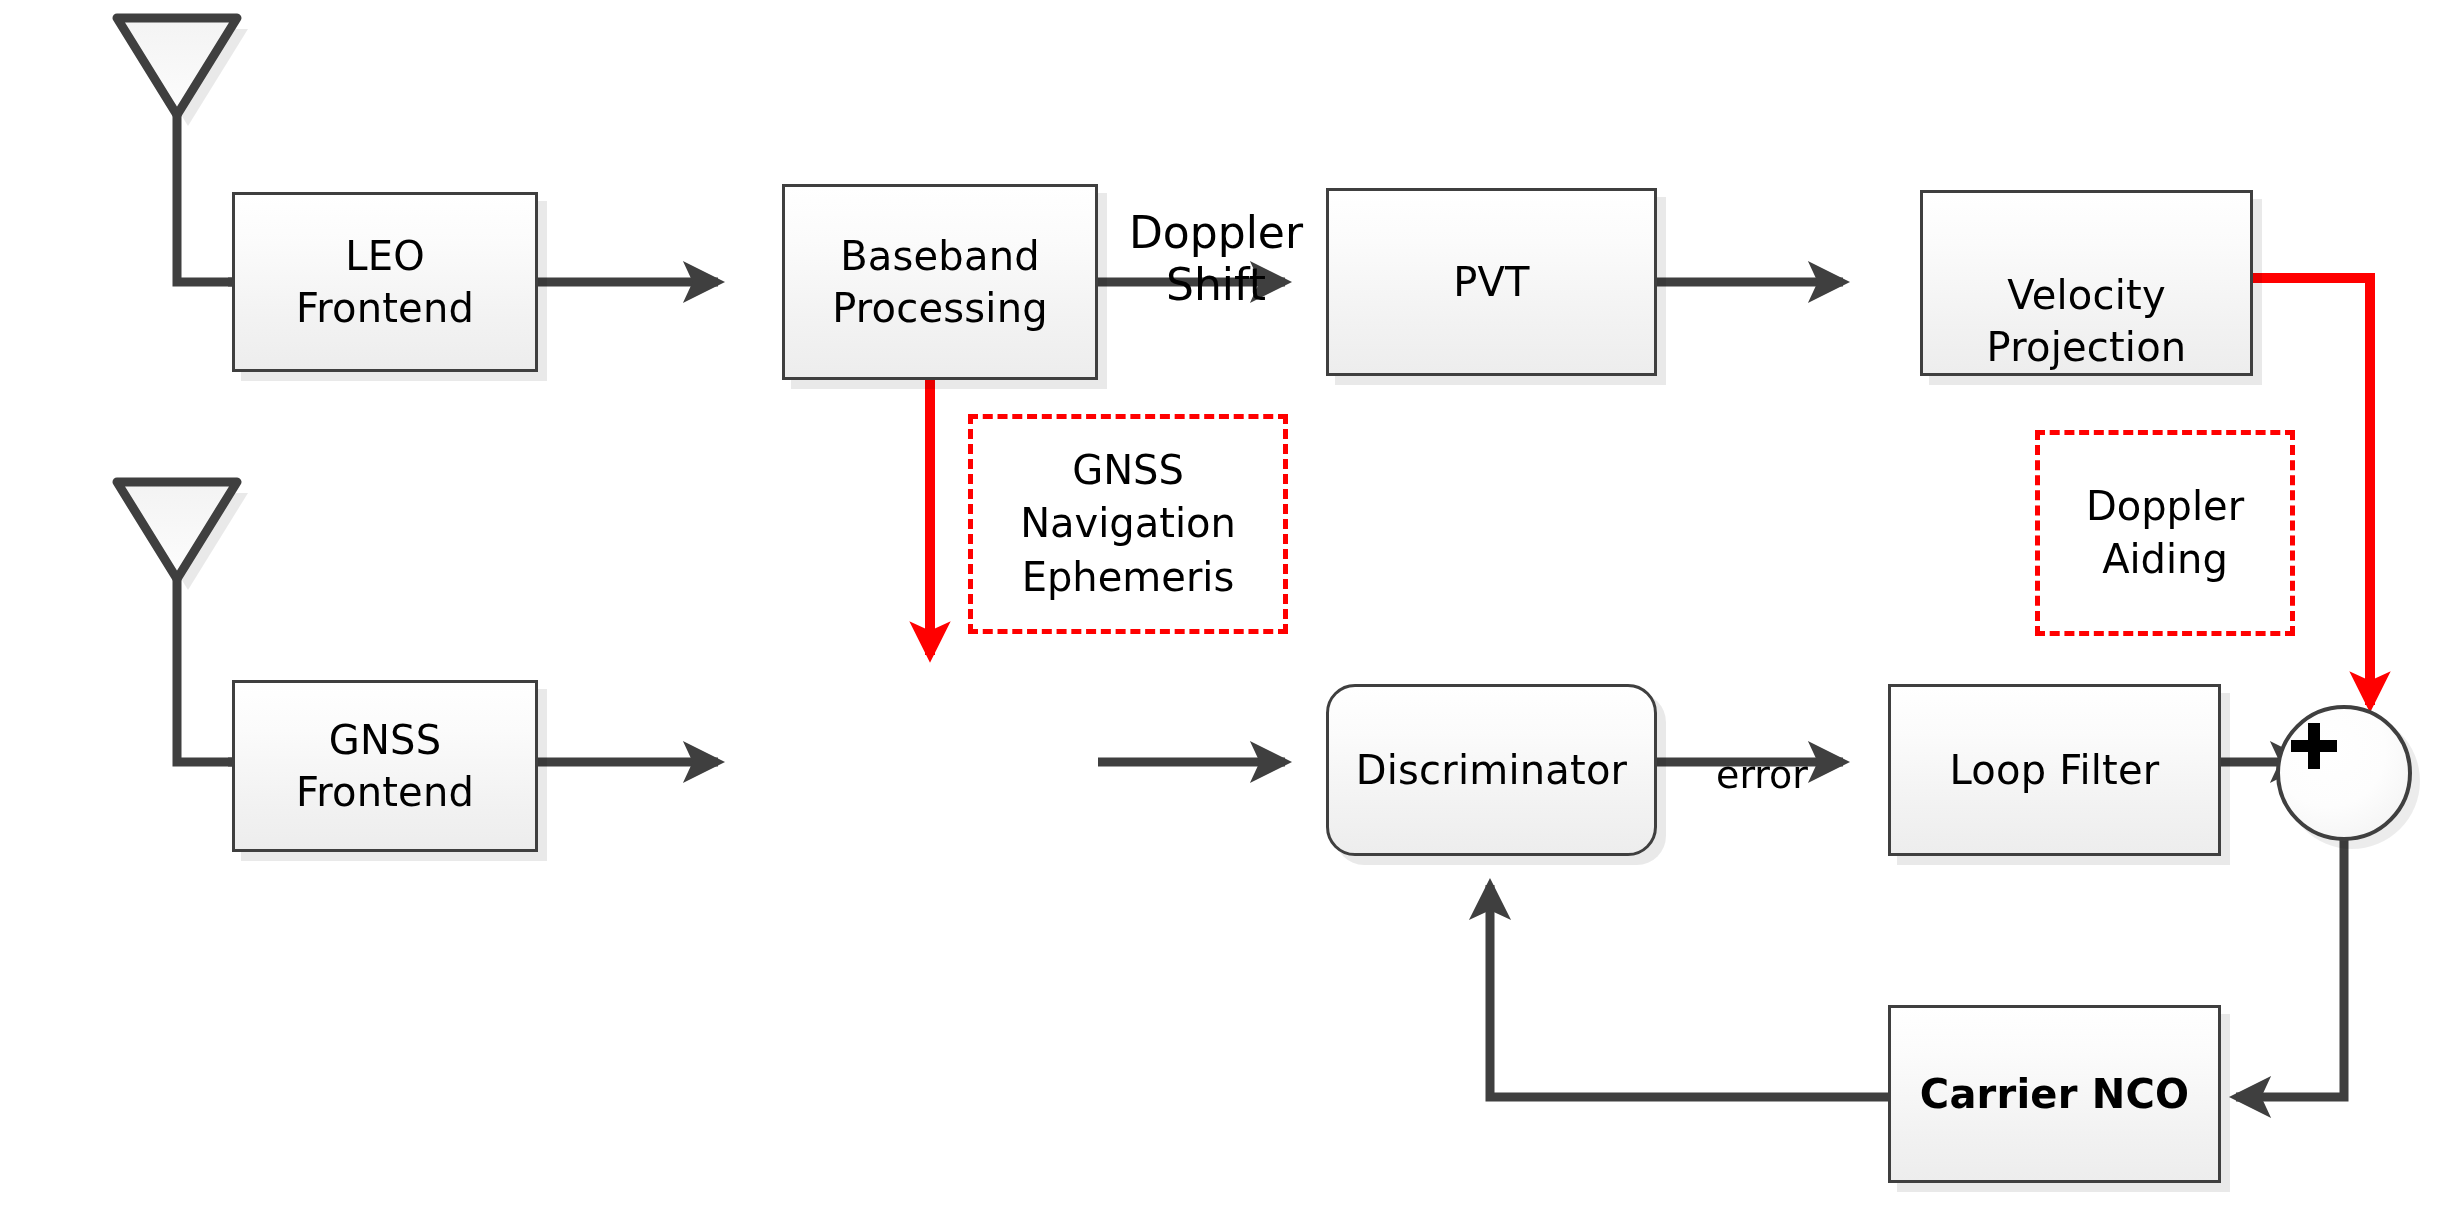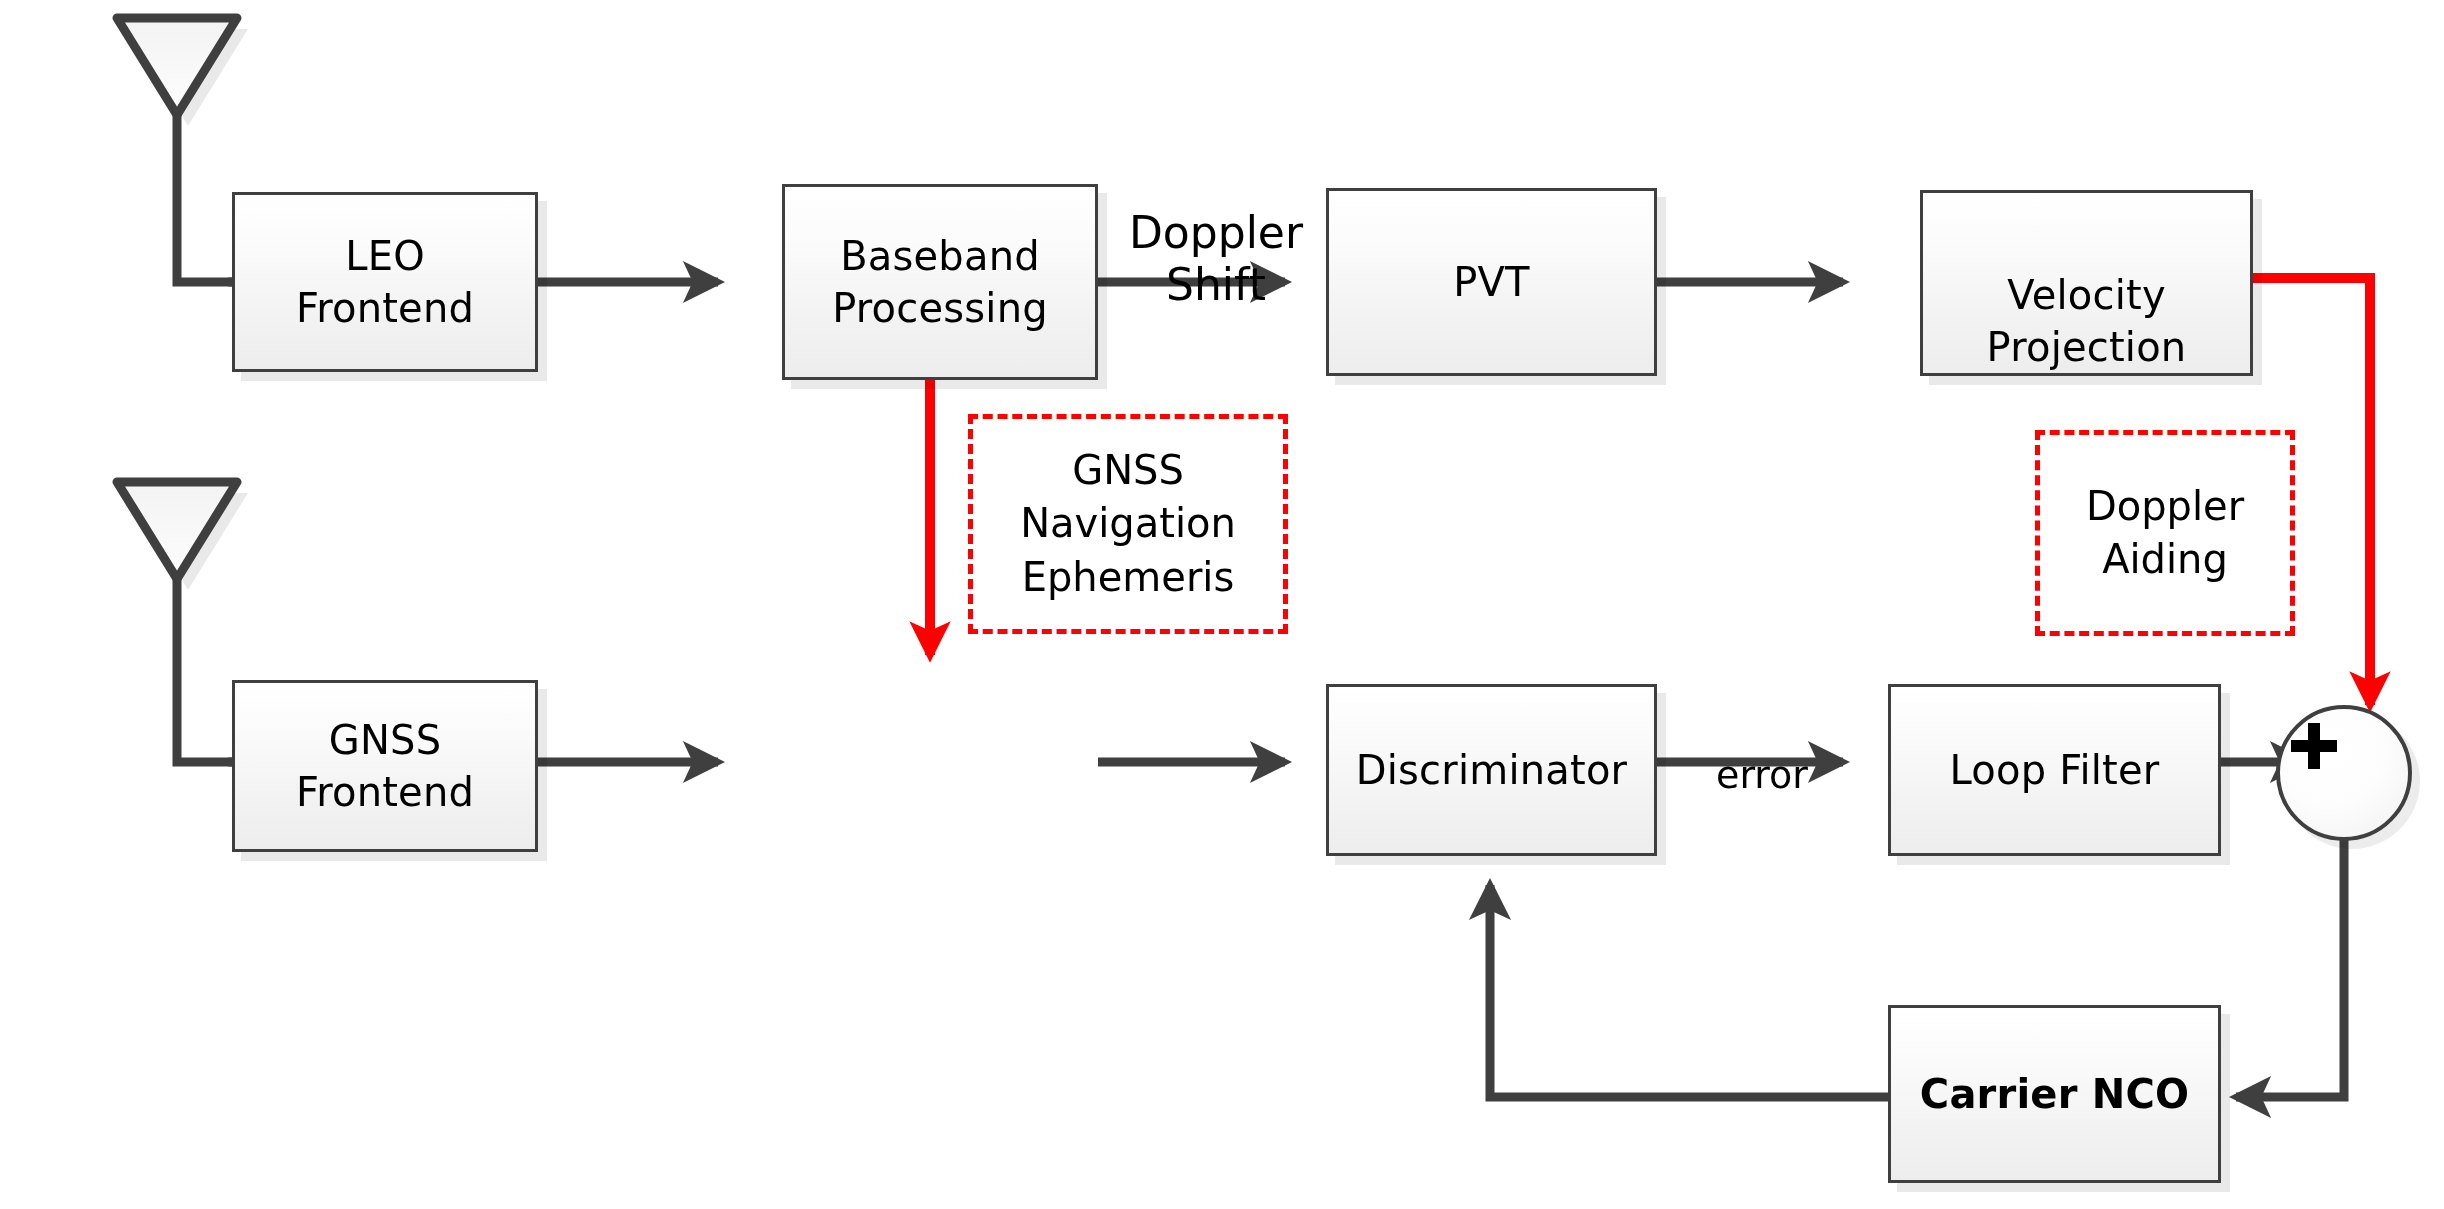--- a/index.html
+++ b/index.html
@@ -147,21 +147,21 @@
     <span class="lbl">Velocity
 Projection</span>
   </div>
 
   <div class="box" style="left:232px;top:680px;width:306px;height:172px;">
     <span class="lbl">GNSS
 Frontend</span>
   </div>
 
 
-  <div class="box" style="left:1326px;top:684px;width:331px;height:172px;">
+  <div class="box" style="left:1326px;top:684px;width:331px;height:172px;border-radius:29px;">
     <span class="lbl">Discriminator</span>
   </div>
 
   <div class="box" style="left:1888px;top:684px;width:333px;height:172px;text-align:right;">
     <span class="lbl">Loop Filter</span>
   </div>
 
   <div class="box" style="left:1888px;top:1005px;width:333px;height:178px;font-weight:bold;">
     <span class="lbl">Carrier NCO</span>
   </div>

